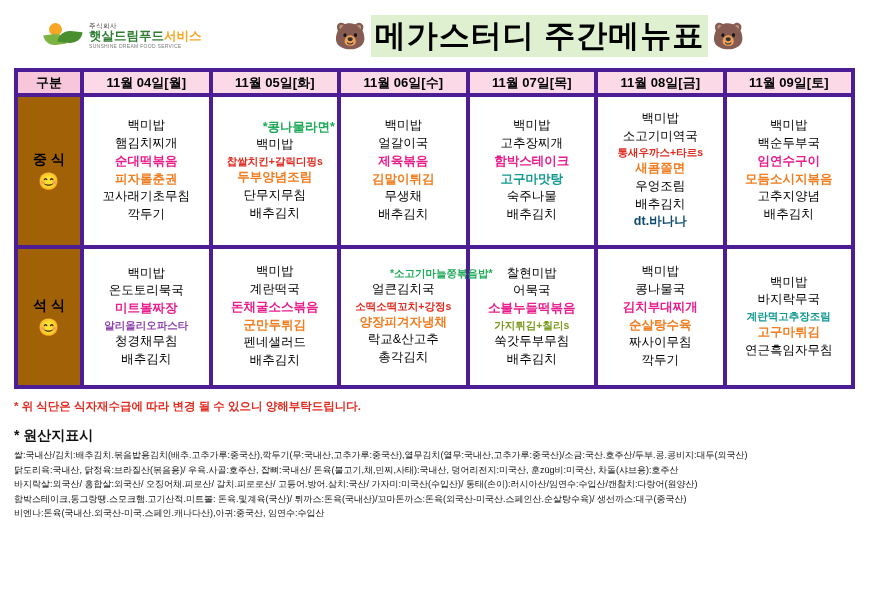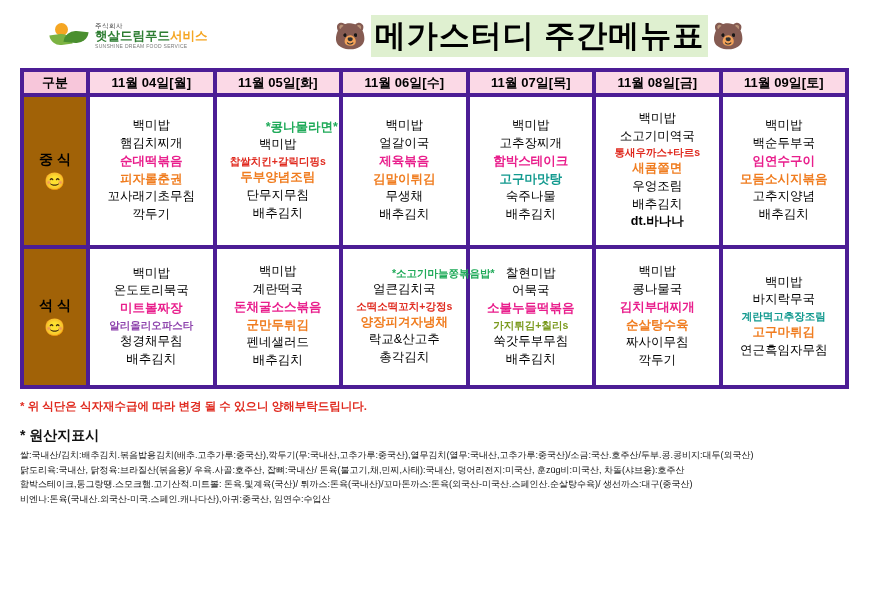--- a/index.html
+++ b/index.html
@@ -8,21 +8,21 @@
     width: 869px;
     height: 603px;
     background: #ffffff;
     font-family: "Liberation Sans", sans-serif;
     color: #000;
   }
   .page {
     position: relative;
     width: 869px;
     height: 603px;
-    padding: 8px 20px;
+    padding: 8px 14px;
   }
 
   
   .header {
     display: flex;
     align-items: center;
     height: 56px;
     padding-left: 30px;
   }
   .logo-wrap {
@@ -132,21 +132,21 @@
   }
   td.meal div { white-space: nowrap; }
   .lunch-row td.meal { height: 152px; }
   .dinner-row td.meal { height: 140px; }
 
   
   .c-black { color: #000000; }
   .c-pink  { color: #e91e8c; }
   .c-orange{ color: #f07d20; }
   .c-green { color: #1faa59; margin-left: 48px; }
-  .c-blue  { color: #000000; }
+  .c-blue  { color: #0c4a6e; }
   .c-purple{ color: #8e44ad; }
   .c-red   { color: #e02b20; }
   .c-teal  { color: #11998e; }
   .c-olive { color: #7b9a1e; }
   .sm { font-size: 10.5px; }
   .bold { font-weight: bold; }
 
   
   .note {
     margin-top: 10px;
@@ -316,17 +316,18 @@
       </tr>
     </tbody>
   </table>
 
   <div class="note">* 위 식단은 식자재수급에 따라 변경 될 수 있으니 양해부탁드립니다.</div>
 
   <div class="origin-title">* 원산지표시</div>
   <div class="origin-lines">
     <div>쌀:국내산/김치:배추김치.볶음밥용김치(배추.고추가루:중국산),깍두기(무:국내산,고추가루:중국산),열무김치(열무:국내산,고추가루:중국산)/소금:국산.호주산/두부.콩.콩비지:대두(외국산)</div>
     <div>닭도리육:국내산, 닭정육:브라질산(볶음용)/ 우육.사골:호주산, 잡뼈:국내산/ 돈육(불고기,채,민찌,사태):국내산, 덩어리전지:미국산, 훈züg비:미국산, 차돌(샤브용):호주산</div>
+    <div>바지락살:외국산/ 홍합살:외국산/ 오징어채.피로산/ 갈치.피로로산/ 고등어.방어.삼치:국산/ 가자미:미국산(수입산)/ 통태(손이):러시아산/임연수:수입산/캔참치:다랑어(원양산)</div>
     <div>함박스테이크,동그랑땡.스모크햄.고기산적.미트볼: 돈육.및계육(국산)/ 튀까스:돈육(국내산)/꼬마돈까스:돈육(외국산-미국산.스페인산.순살탕수육)/ 생선까스:대구(중국산)</div>
     <div>비엔나:돈육(국내산.외국산-미국.스페인.캐나다산),아귀:중국산, 임연수:수입산</div>
   </div>
 
 </div>
 
 </body></html>

